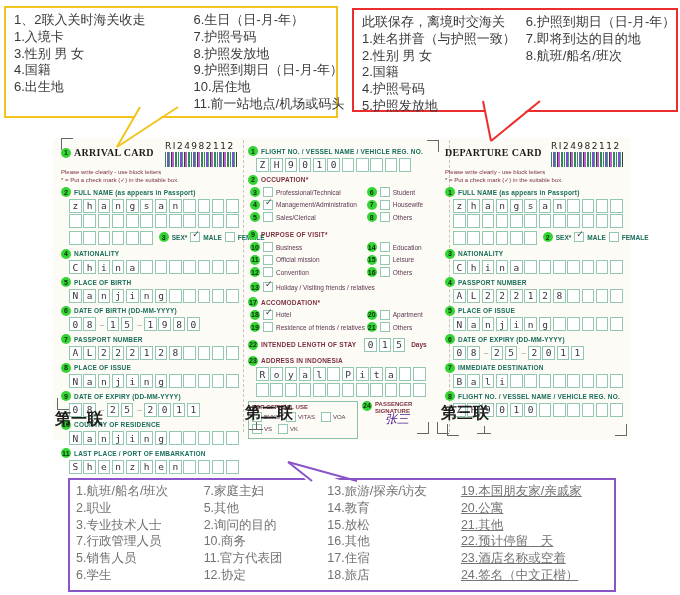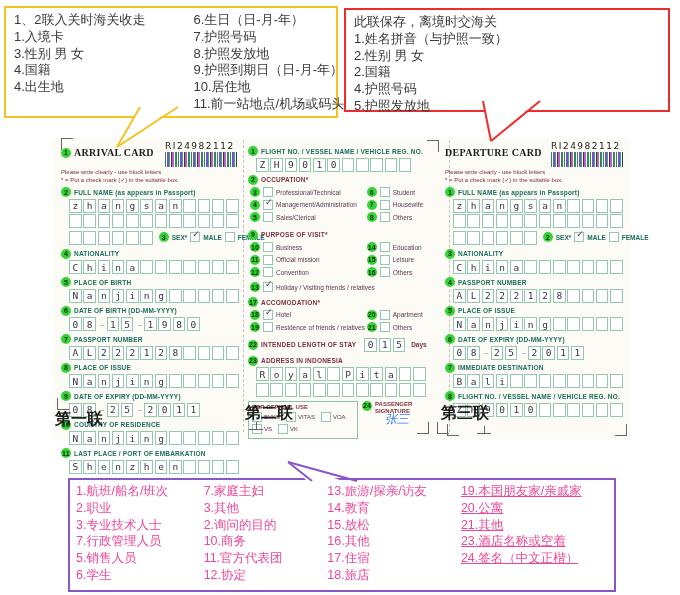--- a/index.html
+++ b/index.html
@@ -4,25 +4,25 @@
 <style>
   html,body{margin:0;padding:0;background:#fff;}
   #canvas{position:relative;width:680px;height:595px;background:#fff;overflow:hidden;
           font-family:"Liberation Sans",sans-serif;}
 
   
   .callout{position:absolute;background:#fff;padding:4px 8px;display:flex;gap:10px;
            font-size:13px;line-height:16.8px;color:#3a3a3a;}
   .callout .col div{white-space:nowrap;}
   #co-left{left:4px;top:6px;width:314px;height:100px;border:2px solid #f2c41d;gap:48px;}
-  #co-right{left:344px;top:8px;width:306px;height:92px;border:2px solid #ec2d2d;}
+  #co-right{left:352px;top:8px;width:306px;height:92px;border:2px solid #ec2d2d;}
 
   
   #annot{position:absolute;left:68px;top:478px;width:532px;height:104px;border:2px solid #8a55c8;
-         background:#fff;display:flex;gap:8px;padding:3px 6px;font-size:12.5px;line-height:16.8px;color:#ec4899;}
+         background:#fff;display:flex;gap:8px;padding:3px 6px;font-size:12.5px;line-height:16.8px;color:#737373;}
   #annot .col div{white-space:nowrap;}
   #annot .c1{width:122px;} #annot .c2{width:118px;} #annot .c3{width:128px;} #annot .c4{width:150px;text-decoration:underline;}
 
   
   #strip{position:absolute;left:53px;top:138px;width:578px;height:302px;background:#fcfbf5;}
   .seam{position:absolute;top:2px;height:292px;border-left:1px dashed #c9c4bb;}
   .card{position:absolute;top:0;height:300px;}
   #card-arrival{left:2px;width:188px;padding:3px 6px 0 6px;box-sizing:border-box;}
   #card-middle{left:192px;width:194px;padding:4px 5px 0 3px;box-sizing:border-box;}
   #card-departure{left:388px;width:188px;padding:3px 6px 0 4px;box-sizing:border-box;}
@@ -61,21 +61,21 @@
   .stayrow .boxrow{margin:0 0 0 4px;}
   .days{font:6.5px "Liberation Sans",sans-serif;color:#7c3040;font-weight:bold;}
 
   .offuse{display:flex;margin-top:4px;gap:4px;}
   .offbox{border:1px solid #8fc0ac;padding:2px 3px;width:102px;}
   .offtitle{font:bold 6px "Liberation Sans",sans-serif;color:#7c3040;margin-bottom:2px;}
   .offrow{display:flex;gap:6px;margin:2px 0;}
   .offrow .it{display:flex;gap:2px;align-items:center;font:6px "Liberation Sans",sans-serif;color:#5c3752;}
   .sigblk{display:flex;gap:3px;}
   .siglabel{font:bold 6px "Liberation Sans",sans-serif;color:#7c3040;width:40px;line-height:7px;}
-  .sigval{font:italic 12px "DejaVu Serif",serif;color:#3b82f6;margin-top:10px;margin-left:-34px;}
+  .sigval{font:italic 12px "DejaVu Serif",serif;color:#4c1d95;margin-top:10px;margin-left:-34px;}
 
   .sheet{position:absolute;bottom:8px;width:100%;text-align:left;left:0;
          font:bold 16px "Liberation Sans",sans-serif;color:#1c1c1c;}
   #card-departure .sheet,#card-middle .sheet{bottom:14px;}
 
   .cm{position:absolute;border-color:#666;}
   .cm-tl{border-left:1.5px solid #666;border-top:1.5px solid #666;width:11px;height:11px;}
   .cm-bl{border-left:1.5px solid #666;border-bottom:1.5px solid #666;width:11px;height:11px;}
   .cm-br{border-right:1.5px solid #666;border-bottom:1.5px solid #666;width:11px;height:11px;}
   .cm-bot{width:14px;height:7px;border-bottom:1.5px solid #666;}
@@ -87,40 +87,45 @@
 <body>
 
 <div id="canvas">
 
   <div id="co-left" class="callout">
     <div class="col">
       <div>1、2联入关时海关收走</div>
       <div>1.入境卡</div>
       <div>3.性别 男 女</div>
       <div>4.国籍</div>
-      <div>4.出生地</div>
+      <div>6.出生地</div>
     </div>
     <div class="col">
       <div>6.生日（日-月-年）</div>
       <div>7.护照号码</div>
       <div>8.护照发放地</div>
       <div>9.护照到期日（日-月-年）</div>
       <div>10.居住地</div>
       <div>11.前一站地点/机场或码头</div>
     </div>
   </div>
 
   <div id="co-right" class="callout">
     <div class="col">
       <div>此联保存，离境时交海关</div>
       <div>1.姓名拼音（与护照一致）</div>
       <div>2.性别 男 女</div>
       <div>2.国籍</div>
       <div>4.护照号码</div>
       <div>5.护照发放地</div>
+    </div>
+    <div class="col">
+      <div>6.护照到期日（日-月-年）</div>
+      <div>7.即将到达的目的地</div>
+      <div>8.航班/船名/班次</div>
     </div>
   </div>
 
   <div id="strip">
     <div class="seam" style="left:190px;"></div>
     <div class="seam" style="left:396px;"></div>
 
     <div class="card" id="card-arrival">
       <div class="cardhead">
         <div class="ctitle">
@@ -820,38 +825,39 @@
     <div class="col c1">
       <div>1.航班/船名/班次</div>
       <div>2.职业</div>
       <div>3.专业技术人士</div>
       <div>7.行政管理人员</div>
       <div>5.销售人员</div>
       <div>6.学生</div>
     </div>
     <div class="col c2">
       <div>7.家庭主妇</div>
-      <div>3.其他</div>
+      <div>5.其他</div>
       <div>2.询问的目的</div>
       <div>10.商务</div>
       <div>11.官方代表团</div>
       <div>12.协定</div>
     </div>
     <div class="col c3">
       <div>13.旅游/探亲/访友</div>
       <div>14.教育</div>
       <div>15.放松</div>
       <div>16.其他</div>
       <div>17.住宿</div>
       <div>18.旅店</div>
     </div>
     <div class="col c4">
       <div>19.本国朋友家/亲戚家</div>
       <div>20.公寓</div>
       <div>21.其他</div>
+      <div>22.预计停留　天</div>
       <div>23.酒店名称或空着</div>
       <div>24.签名（中文正楷）</div>
     </div>
   </div>
 
   <svg id="pointers" xmlns="http://www.w3.org/2000/svg">
     <polygon points="140,105 178,105 117,147" fill="#ffffff"></polygon>
     <line x1="140" y1="107" x2="117" y2="147" stroke="#f2c41d" stroke-width="2"></line>
     <line x1="178" y1="107" x2="117" y2="147" stroke="#f2c41d" stroke-width="2"></line>
     <polygon points="483,99 540,99 491,141" fill="#ffffff"></polygon>

